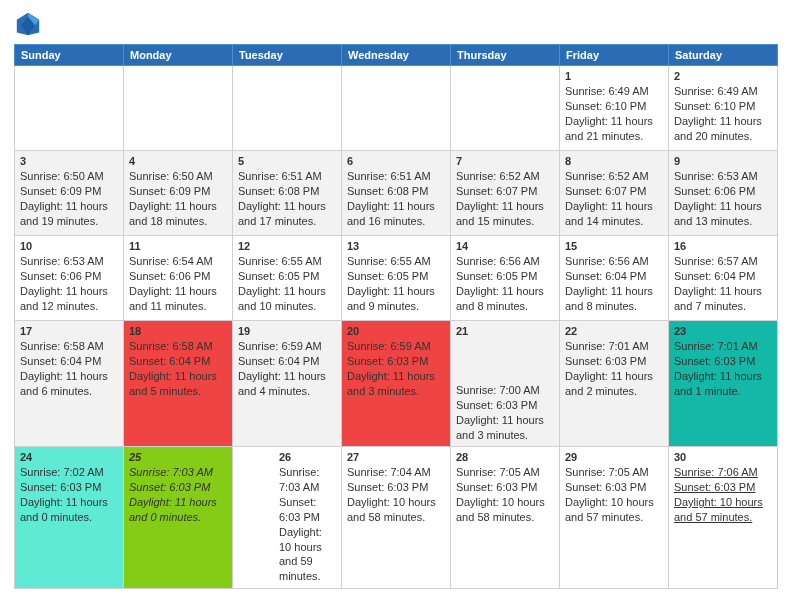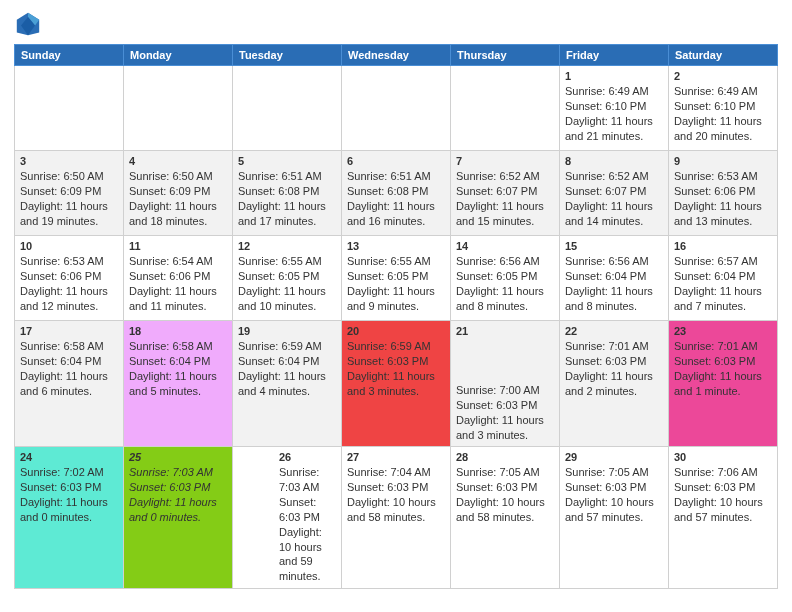--- a/index.html
+++ b/index.html
@@ -251,21 +251,21 @@
           </td>
         </tr>
         <tr>
           <td style="background: rgb(242, 242, 242);">
             <span class="day-num">17</span>
             <div class="cell-text" style="white-space: pre-line;">Sunrise: 6:58 AM
 Sunset: 6:04 PM
 Daylight: 11 hours
 and 6 minutes.</div>
           </td>
-          <td style="background: #f0abfc; margin-top: 36px;">
+          <td style="background: #ef4444; margin-top: 36px;">
             <span class="day-num">18</span>
             <div class="cell-text" style="white-space: pre-line;">Sunrise: 6:58 AM
 Sunset: 6:04 PM
 Daylight: 11 hours
 and 5 minutes.</div>
           </td>
           <td style="background: rgb(242, 242, 242);">
             <span class="day-num">19</span>
             <div class="cell-text" style="white-space: pre-line;">Sunrise: 6:59 AM
 Sunset: 6:04 PM
@@ -286,21 +286,21 @@
 Daylight: 11 hours
 and 3 minutes.</div>
           </td>
           <td style="background: rgb(242, 242, 242);">
             <span class="day-num">22</span>
             <div class="cell-text" style="white-space: pre-line;">Sunrise: 7:01 AM
 Sunset: 6:03 PM
 Daylight: 11 hours
 and 2 minutes.</div>
           </td>
-          <td style="background: #ec4899;">
+          <td style="background: #14b8a6;">
             <span class="day-num">23</span>
             <div class="cell-text" style="white-space: pre-line;">Sunrise: 7:01 AM
 Sunset: 6:03 PM
 Daylight: 11 hours
 and 1 minute.</div>
           </td>
         </tr>
         <tr>
           <td style="background: #5eead4;">
             <span class="day-num">24</span>
@@ -339,21 +339,21 @@
           </td>
           <td style="background: rgb(255, 255, 255);">
             <span class="day-num">29</span>
             <div class="cell-text" style="white-space: pre-line;">Sunrise: 7:05 AM
 Sunset: 6:03 PM
 Daylight: 10 hours
 and 57 minutes.</div>
           </td>
           <td style="background: rgb(255, 255, 255);">
             <span class="day-num">30</span>
-            <div class="cell-text" style="white-space: pre-line;">Sunrise: 7:06 AM
+            <div class="cell-text" style="white-space: pre-line; text-decoration: underline;">Sunrise: 7:06 AM
 Sunset: 6:03 PM
 Daylight: 10 hours
 and 57 minutes.</div>
           </td>
         </tr>
       </tbody>
   </table>
 </div>
 
 </body></html>

